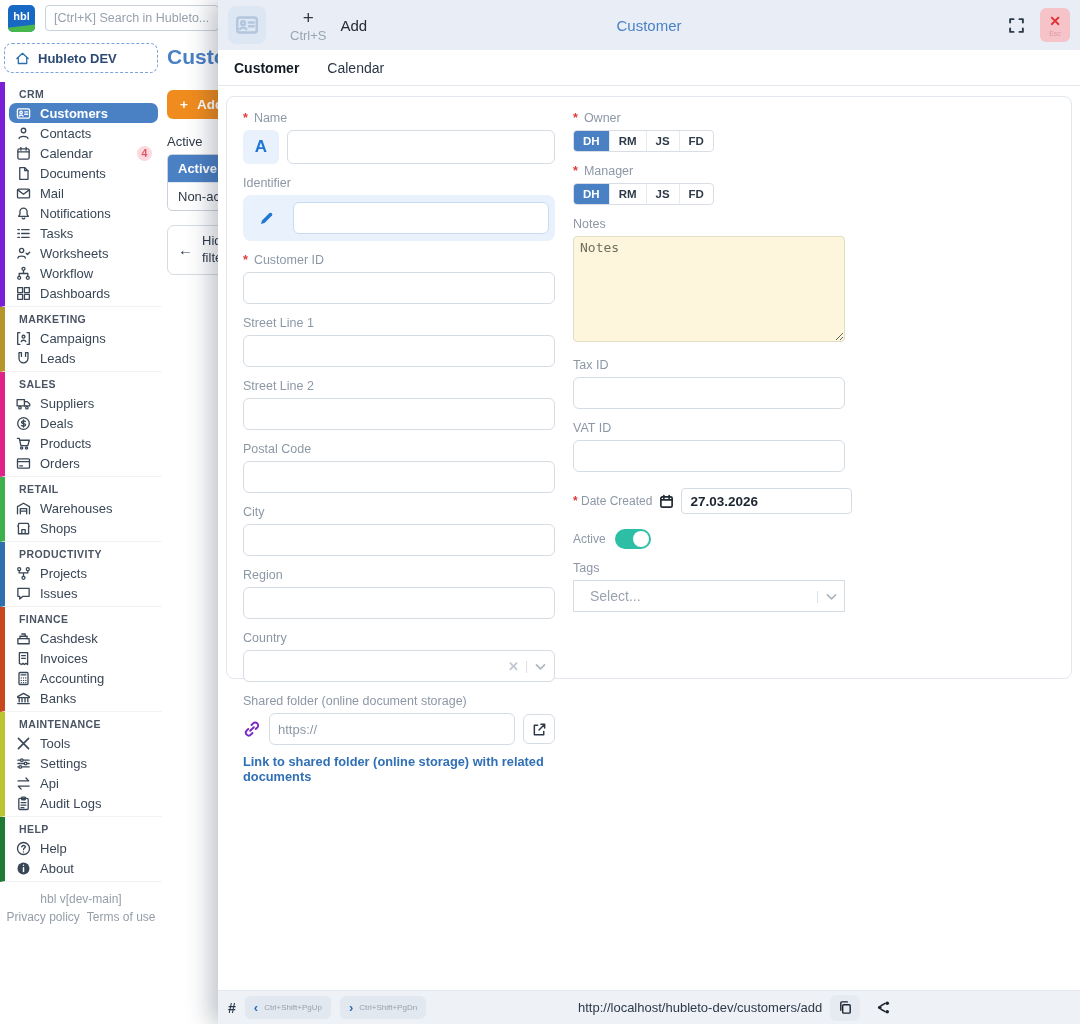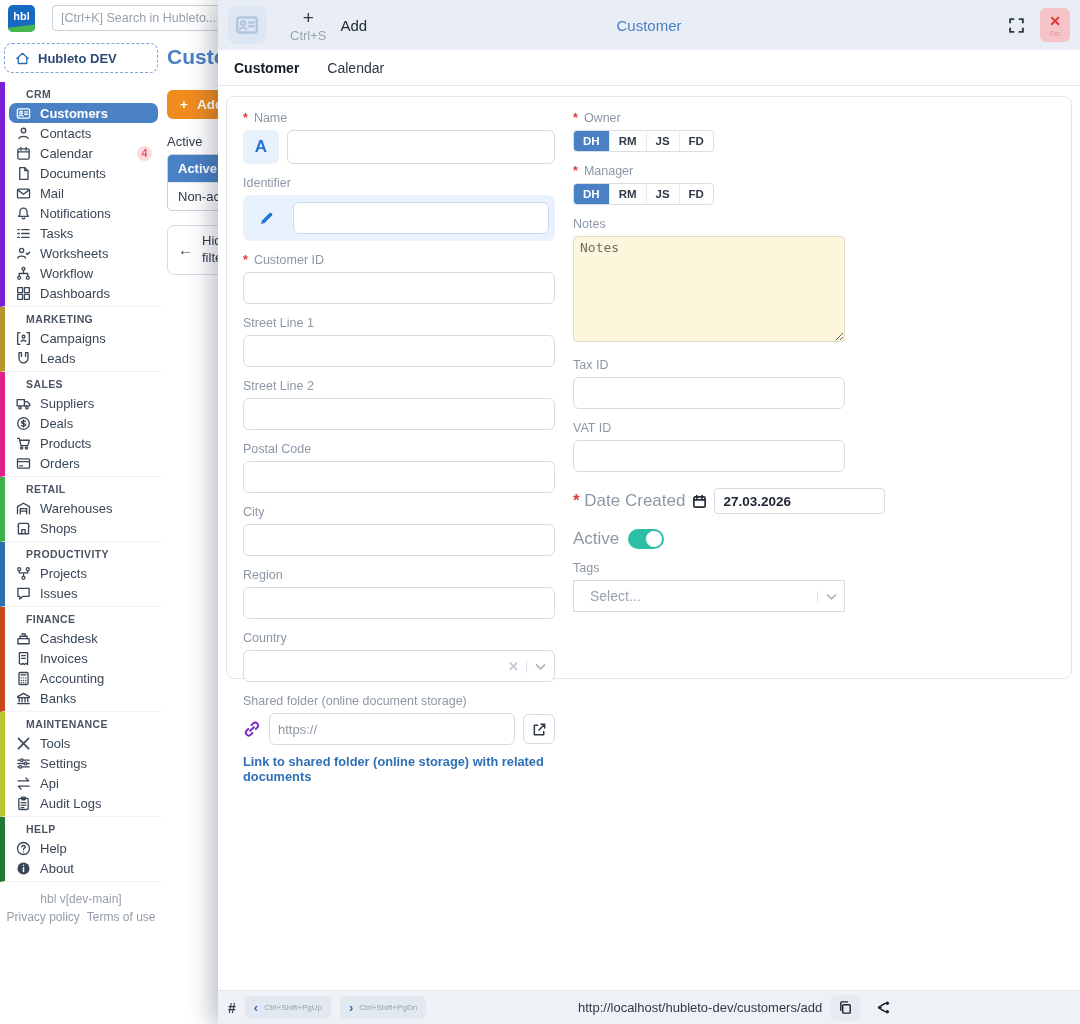--- a/index.html
+++ b/index.html
@@ -4,28 +4,28 @@
 <style>
   *{box-sizing:border-box;margin:0;padding:0}
   html,body{width:1080px;height:1024px;overflow:hidden}
   body{font-family:"Liberation Sans",sans-serif;background:#fff;color:#333;position:relative}
   svg.s{fill:none;stroke:currentColor;stroke-width:1.4;stroke-linecap:round;stroke-linejoin:round;width:15px;height:15px;display:block}
   
   .topbar{position:absolute;left:0;top:0;width:100%;height:36px;display:flex;align-items:center;padding-left:8px;background:#fff}
   .logo{width:27px;height:27px;border-radius:5px;background:#1769c4;color:#fff;font-weight:bold;font-size:11px;display:flex;align-items:center;justify-content:center;position:relative;overflow:hidden;flex:0 0 27px}
   .logo b{position:relative;z-index:2;margin-bottom:4px}
   .logo::after{content:"";position:absolute;left:-2px;bottom:-3px;width:120%;height:9px;background:#49b84c;transform:rotate(-7deg)}
-  .search{margin-left:17px;width:174px;height:26px;border:1px solid #c9d2dc;border-radius:4px;font-size:12.5px;padding:0 8px;color:#333;font-family:inherit}
+  .search{margin-left:10px;width:174px;height:26px;border:1px solid #c9d2dc;border-radius:4px;font-size:12.5px;padding:0 8px;color:#333;font-family:inherit}
   .search::placeholder{color:#97a1ad}
   
   .sidebar{position:absolute;top:36px;left:0;width:162px;bottom:0;background:#fff}
   .wsbtn{margin:7px 4px 9px 4px;height:30px;border:1px dashed #7ba3d9;border-radius:8px;display:flex;align-items:center;gap:8px;padding:0 10px;color:#2c4a74;font-weight:bold;font-size:13px;background:#fff;width:154px;cursor:pointer}
   .wsbtn .icn{color:#2c6fae}
   .sec{border-left:5px solid var(--bar,#ccc);border-bottom:1px solid #f3f3f3;padding:1px 0 3px 0}
-  .sechdr{font-size:10.5px;font-weight:bold;color:#4a5462;letter-spacing:.4px;padding:5px 0 3px 21px}
+  .sechdr{font-size:10.5px;font-weight:bold;color:#4a5462;letter-spacing:.4px;padding:5px 0 3px 14px}
   .sit{display:flex;align-items:center;gap:9px;margin:0 4px;padding:2.5px 6px;border-radius:7px;color:#394655;font-size:13px;cursor:pointer}
   .sit .icn{width:16px;display:flex;justify-content:center;color:#394655;flex:0 0 16px}
   .sit.act{background:#4a80c4;color:#fff;font-weight:bold}
   .sit.act .icn{color:#fff}
   .badge{margin-left:auto;background:#fbd9de;color:#df5668;font-size:10.5px;font-weight:bold;min-width:15px;height:15px;border-radius:8px;display:flex;align-items:center;justify-content:center;padding:0 3px}
   .version{margin-top:10px;text-align:center;color:#959ea8;font-size:12px}
   .legal{margin-top:4px;text-align:center;color:#959ea8;font-size:12px;display:flex;gap:7px;justify-content:center}
   .legal span{cursor:pointer}
   
   .bgmain{position:absolute;left:162px;top:36px;width:170px;bottom:0;overflow:hidden}
@@ -82,21 +82,21 @@
   .extbtn{flex:0 0 32px;height:30px;border:1px solid #d6dce4;border-radius:6px;background:#fff;display:flex;align-items:center;justify-content:center;color:#2e3a48;cursor:pointer}
   .extbtn svg{width:15px;height:15px;stroke-width:1.6}
   .helper{color:#2f6fb5;font-size:12.8px;margin-top:9px;font-weight:bold;cursor:pointer}
   .seg{display:inline-flex;border:1px solid #d9dee6;border-radius:4px;overflow:hidden;background:#fff}
   .segc{padding:4px 9px;font-size:11.5px;font-weight:bold;color:#2e3a48;border-left:1px solid #e7ebf0;cursor:pointer}
   .segc:first-child{border-left:none}
   .segc.sel{background:#4a80c4;color:#fff}
   .notes{width:100%;height:106px;background:#fdf6dc;border:1px solid #e3ddc6;border-radius:4px;font-family:"DejaVu Sans Mono",monospace;font-size:13px;padding:3px 6px;color:#333;resize:both}
   .notes::placeholder{color:#6e6e5e}
   .daterow{display:flex;align-items:center;gap:7px;margin-top:16px}
-  .dlabel{font-size:17px;color:#8d98a6;white-space:nowrap}
+  .dlabel{font-size:12px;color:#8d98a6;white-space:nowrap}
   .calicon{color:#222b36}
   .dateinp{width:171px;height:26px;border:1px solid #d6dce4;border-radius:4px;font-weight:bold;font-size:13.5px;color:#1b2430;padding:0 8px;font-family:inherit}
   .activerow{display:flex;align-items:center;gap:9px;margin-top:15px}
   .toggle{width:36px;height:20px;border-radius:10px;background:#2dbfa6;position:relative;cursor:pointer}
   .toggle::after{content:"";position:absolute;right:2px;top:2px;width:16px;height:16px;border-radius:50%;background:#fff}
   .tagsel{position:relative;height:32px;border:1px solid #d6dce4;border-radius:0;display:flex;align-items:center;padding:0 16px;color:#9aa3b0;font-size:14px;cursor:pointer}
   .tagsel .selicons{right:6px}
   
   .mfoot{flex:0 0 34px;background:#eef1f6;border-top:1px solid #e2e7ee;display:flex;align-items:center;padding:0 10px;gap:9px;position:relative}
   .hash{font-size:14px;color:#2e3a48;font-weight:bold}

